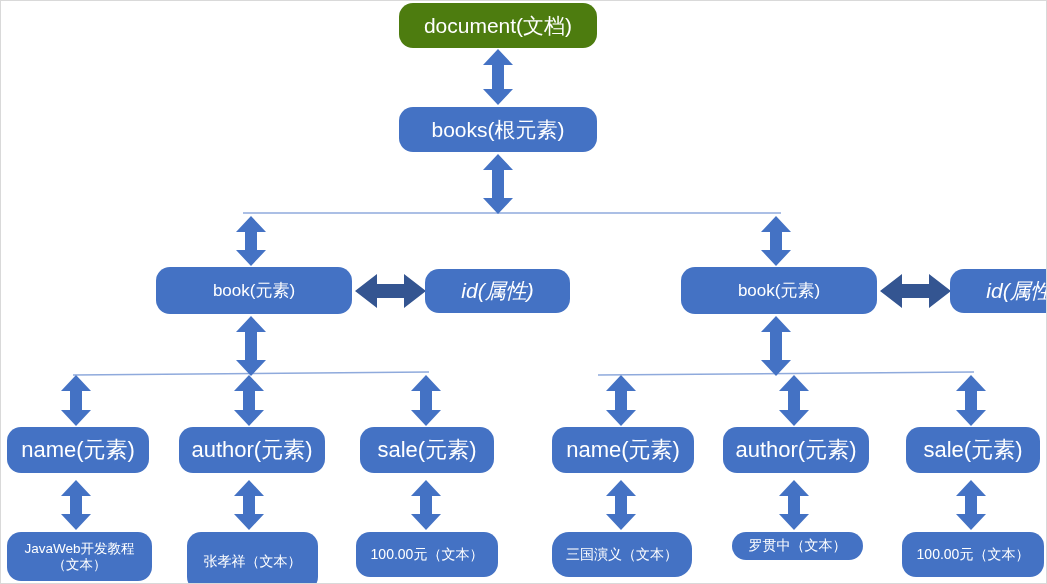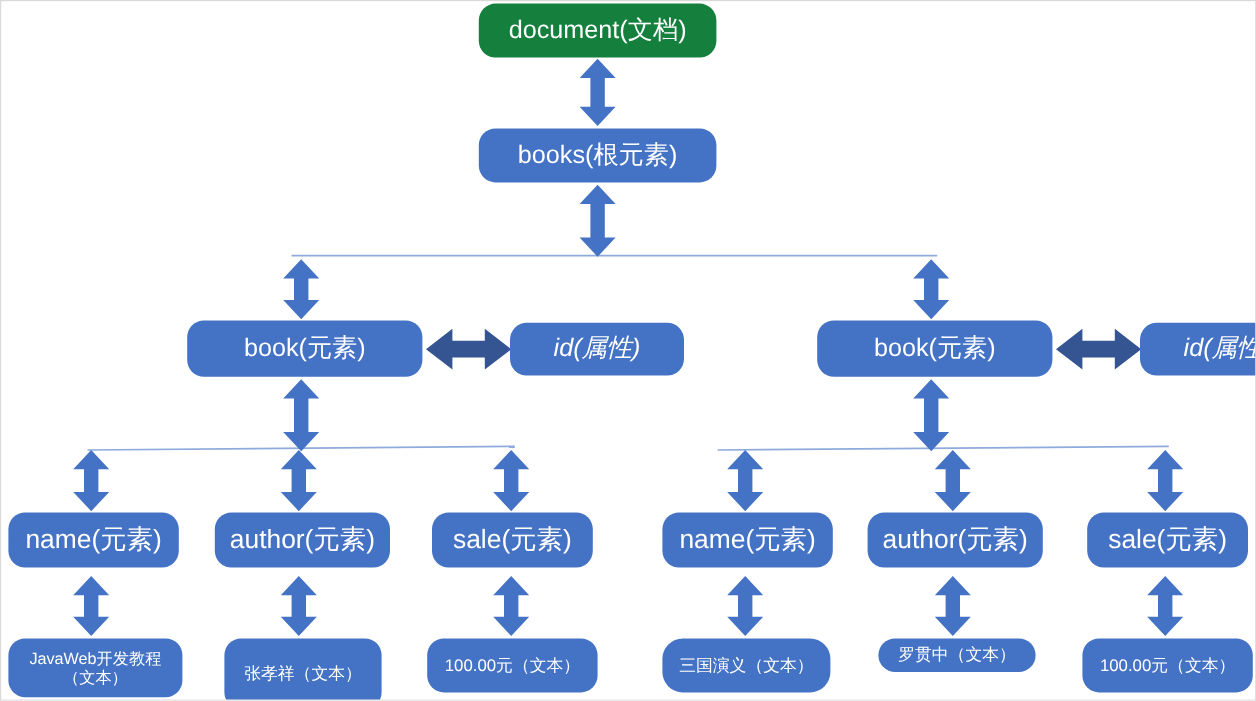--- a/index.html
+++ b/index.html
@@ -38,21 +38,21 @@
     align-items: center;
     justify-content: center;
     text-align: center;
     line-height: 1.12;
     white-space: pre-line;
     letter-spacing: 0px;
     z-index: 3;
   }
   .node.lvl0 { font-size: 21px; }
   .node.lvl1 { font-size: 21px; }
-  .node.lvl2 { font-size: 21px; }
+  .node.lvl2 { font-size: 17px; }
   .node.lvl3 { font-size: 22px; }
   .node.attr { font-size: 21px; font-style: italic; }
   .node.textnode { font-size: 14px; }
   .node.textnode.two-line { font-size: 13.5px; }
 </style>
 </head>
 <body>
 
 <div id="canvas" style="border-color: rgb(217, 217, 217);">
 
@@ -82,21 +82,21 @@
         <polygon points="793.0,479.0 808.0,495.0 799.0,495.0 799.0,513.0 808.0,513.0 793.0,529.0 778.0,513.0 787.0,513.0 787.0,495.0 778.0,495.0" fill="#4472C4"></polygon>
         <polygon points="970.0,479.0 985.0,495.0 976.0,495.0 976.0,513.0 985.0,513.0 970.0,529.0 955.0,513.0 964.0,513.0 964.0,495.0 955.0,495.0" fill="#4472C4"></polygon>
       </g>
     <g id="harrows-group">
         <polygon points="354.0,290.0 376.0,273.0 376.0,283.0 403.0,283.0 403.0,273.0 425.0,290.0 403.0,307.0 403.0,297.0 376.0,297.0 376.0,307.0" fill="#345591"></polygon>
         <polygon points="879.0,290.0 901.0,273.0 901.0,283.0 928.0,283.0 928.0,273.0 950.0,290.0 928.0,307.0 928.0,297.0 901.0,297.0 901.0,307.0" fill="#345591"></polygon>
       </g>
   </svg>
 
   <div id="nodes-layer">
-      <div class="node lvl0" style="left: 398px; top: 2px; width: 198px; height: 45px; background: #15803d; color: rgb(255, 255, 255);">document(文档)</div>
+      <div class="node lvl0" style="left: 398px; top: 2px; width: 198px; height: 45px; background: #4d7c0f; color: rgb(255, 255, 255);">document(文档)</div>
       <div class="node lvl1" style="left: 398px; top: 106px; width: 198px; height: 45px; background: rgb(68, 114, 196); color: rgb(255, 255, 255);">books(根元素)</div>
       <div class="node lvl2" style="left: 155px; top: 266px; width: 196px; height: 47px; background: rgb(68, 114, 196); color: rgb(255, 255, 255);">book(元素)</div>
       <div class="node attr" style="left: 424px; top: 268px; width: 145px; height: 44px; background: rgb(68, 114, 196); color: rgb(255, 255, 255);">id(属性)</div>
       <div class="node lvl2" style="left: 680px; top: 266px; width: 196px; height: 47px; background: rgb(68, 114, 196); color: rgb(255, 255, 255);">book(元素)</div>
       <div class="node attr" style="left: 949px; top: 268px; width: 145px; height: 44px; background: rgb(68, 114, 196); color: rgb(255, 255, 255);">id(属性)</div>
       <div class="node lvl3" style="left: 6px; top: 426px; width: 142px; height: 46px; background: rgb(68, 114, 196); color: rgb(255, 255, 255);">name(元素)</div>
       <div class="node lvl3" style="left: 178px; top: 426px; width: 146px; height: 46px; background: rgb(68, 114, 196); color: rgb(255, 255, 255);">author(元素)</div>
       <div class="node lvl3" style="left: 359px; top: 426px; width: 134px; height: 46px; background: rgb(68, 114, 196); color: rgb(255, 255, 255);">sale(元素)</div>
       <div class="node lvl3" style="left: 551px; top: 426px; width: 142px; height: 46px; background: rgb(68, 114, 196); color: rgb(255, 255, 255);">name(元素)</div>
       <div class="node lvl3" style="left: 722px; top: 426px; width: 146px; height: 46px; background: rgb(68, 114, 196); color: rgb(255, 255, 255);">author(元素)</div>

